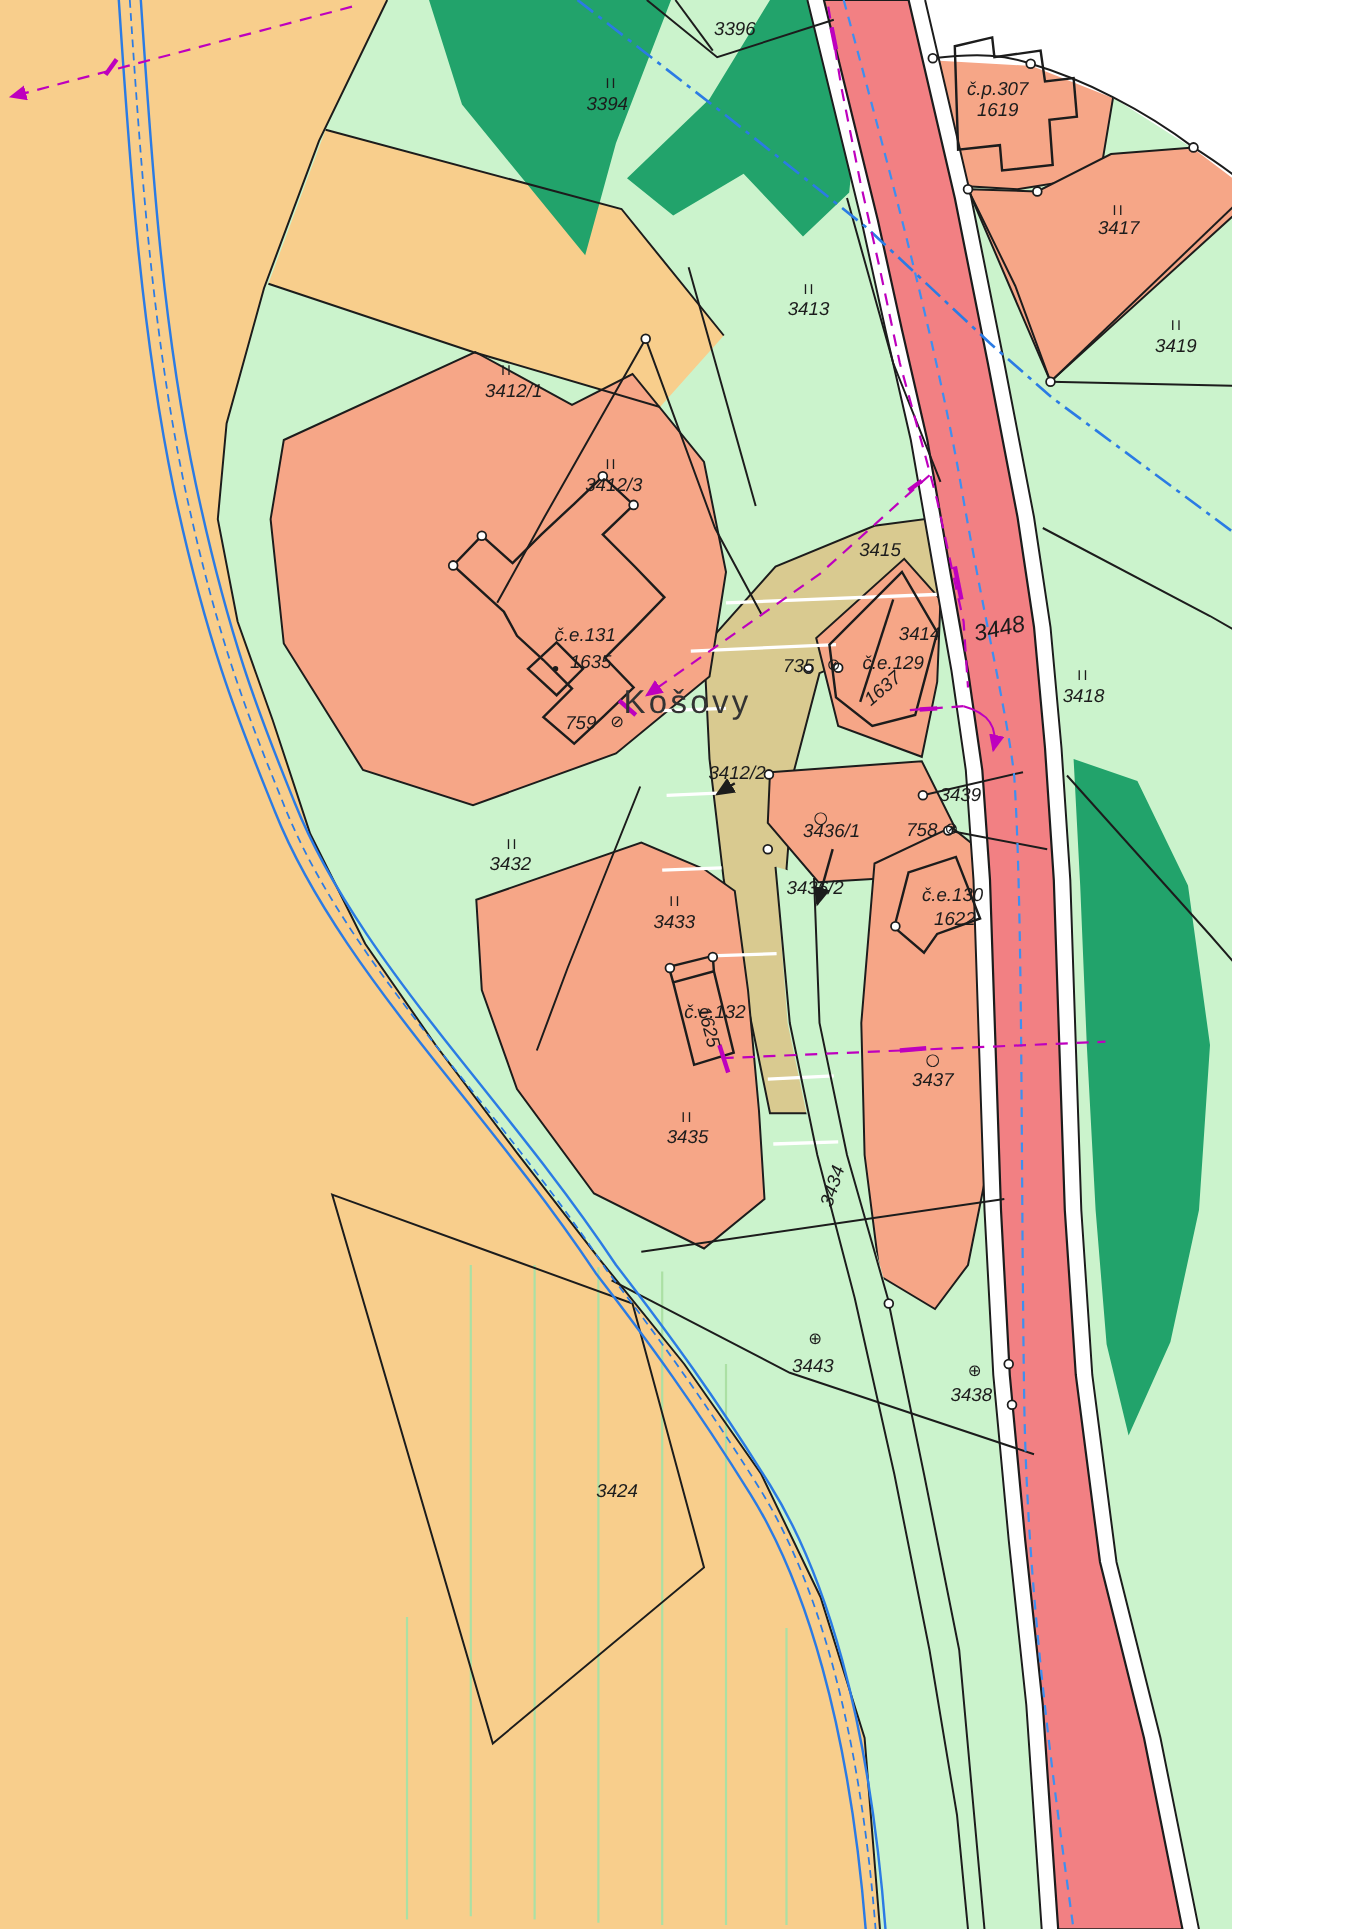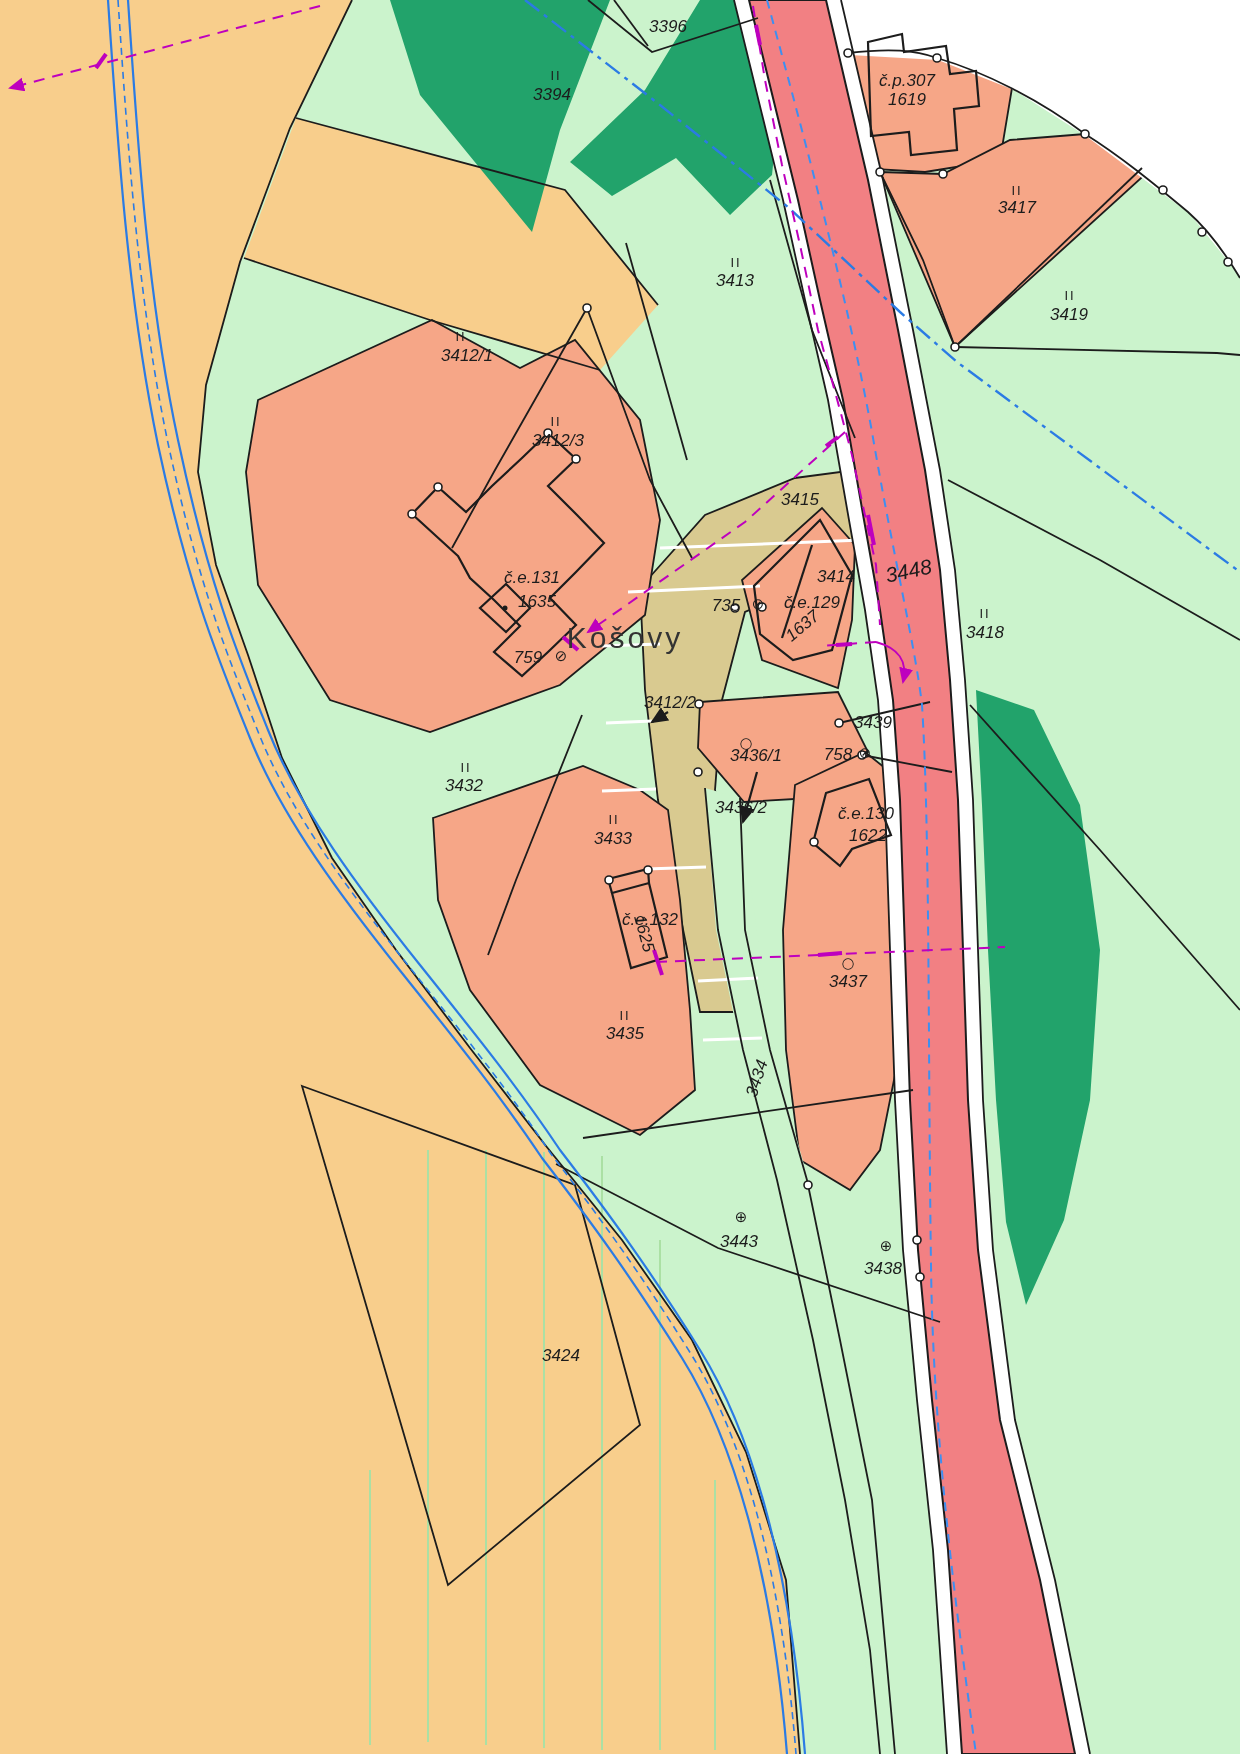--- a/index.html
+++ b/index.html
@@ -1,16 +1,16 @@
 <!DOCTYPE html>
 <html><head>
 <meta charset="utf-8">
 <style>
   html,body{margin:0;padding:0;background:#fff;}
-  #stage{position:relative;width:1240px;height:1754px;overflow:hidden;
+  #stage{position:relative;width:1120px;height:1754px;overflow:hidden;
          font-family:"Liberation Sans", sans-serif;text-align:center;}
   svg{display:block;}
   .lbl{fill:#1c1c1c;}
   .num{font:italic 17px "Liberation Sans", sans-serif;}
   .roman{font:13px "Liberation Sans", sans-serif;letter-spacing:2px;}
   .place{font:30px "Liberation Sans", sans-serif;letter-spacing:3px;fill:#333;}
   .sym{font:15px "DejaVu Sans", sans-serif;font-style:normal;}
   .big{font-size:21px;}
   text{text-anchor:middle;}
 </style>

